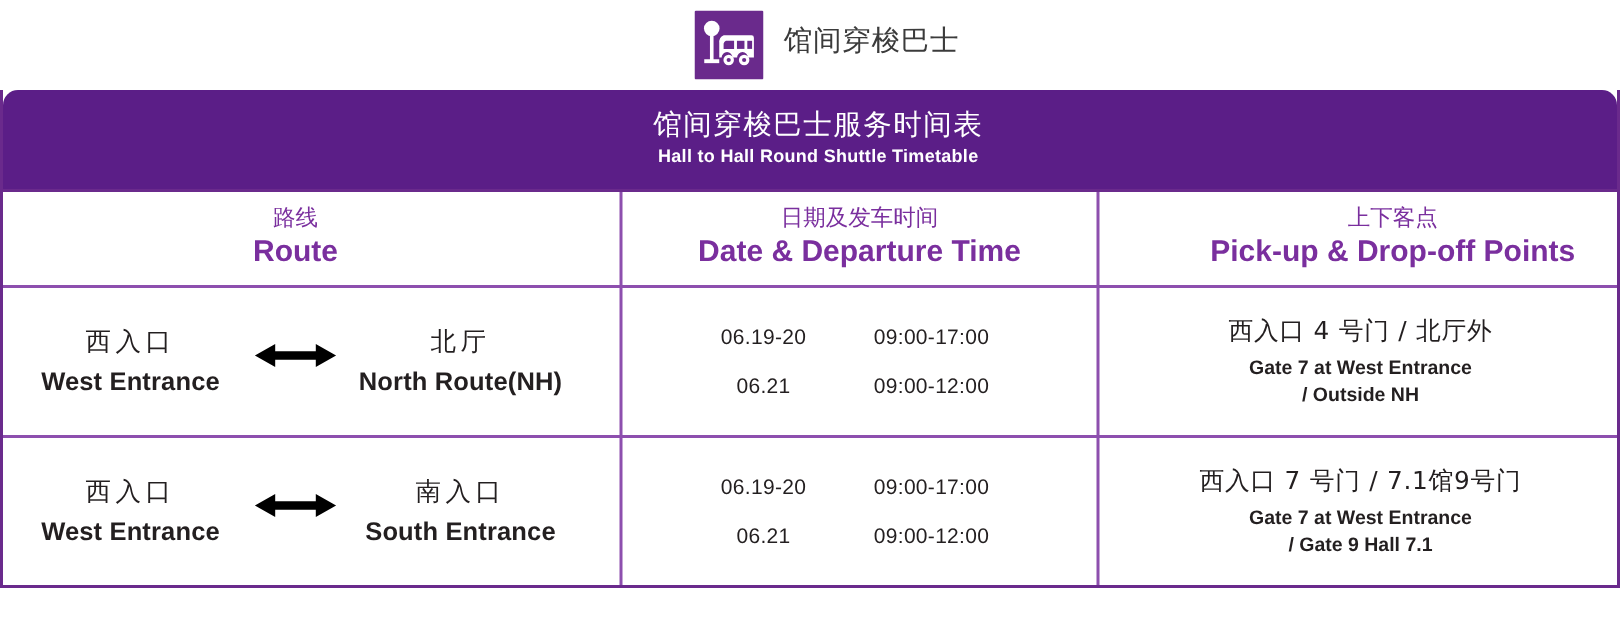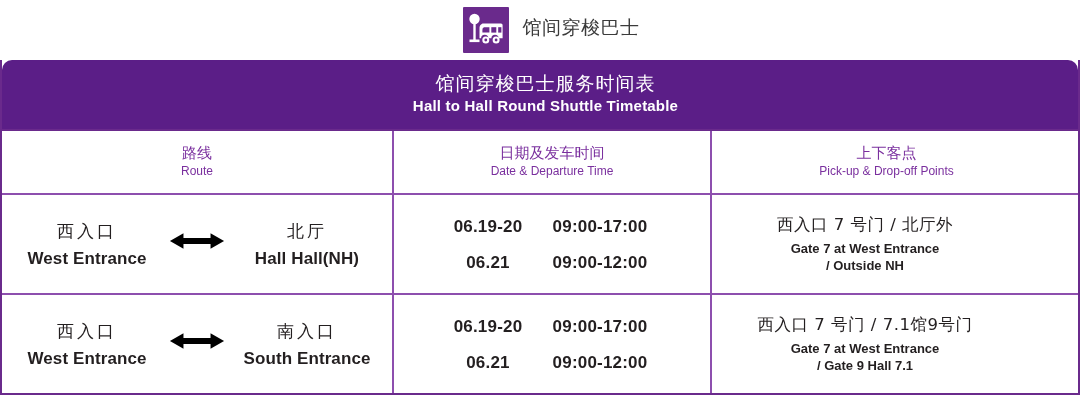--- a/index.html
+++ b/index.html
@@ -64,30 +64,31 @@
     text-align: center;
     padding: 13px 0 14px 11px;
     line-height: 1.12;
   }
   .tt-header .h-cn {
     font-size: 19px;
     letter-spacing: 1px;
     font-family: "DejaVu Sans", "Liberation Sans", sans-serif;
   }
   .tt-header .h-en {
-    font-size: 15px;
+    font-size: 12px;
     font-weight: 600;
     margin-top: 4px;
     letter-spacing: .2px;
   }
 
   .tt-row {
     display: flex;
     width: 100%;
     box-sizing: border-box;
+    gap: 21px;
   }
   .tt-colhead-row {
     border-top: 2px solid #6a2a8c;
     border-bottom: 2px solid #8d4fae;
   }
   .tt-body-row {
     border-bottom: 2px solid #8d4fae;
   }
   .tt-body-row.last {
     border-bottom: none;
@@ -110,22 +111,22 @@
     height: 62px;
     color: #7a2f9e;
     line-height: 1.15;
   }
   .colhead .ch-cn {
     font-size: 15px;
     font-family: "DejaVu Sans", "Liberation Sans", sans-serif;
     margin-bottom: 3px;
   }
   .colhead .ch-en {
-    font-size: 12px;
-    font-weight: 400;
+    font-size: 20px;
+    font-weight: 700;
   }
 
   
   .bodycell {
     min-height: 98px;
     padding: 8px 6px;
     color: #231f20;
   }
 
   
@@ -161,22 +162,22 @@
     align-items: center;
     justify-content: center;
     padding-bottom: 18px;
   }
 
   
   .time-line {
     display: flex;
     justify-content: center;
     align-items: center;
-    font-size: 17px;
-    font-weight: 700;
+    font-size: 14px;
+    font-weight: 400;
     letter-spacing: .2px;
     line-height: 1;
   }
   .time-line + .time-line { margin-top: 19px; }
   .time-date  { width: 96px; text-align: center; }
   .time-range { width: 128px; text-align: center; }
 
   
   .pt-cn {
     font-size: 16.5px;
@@ -252,36 +253,36 @@
           <span class="route-cn">西入口</span>
           <span class="route-en">West Entrance</span>
         </span>
         <span class="route-arrow">
           <svg viewBox="0 0 60 20" width="58" height="20" aria-hidden="true">
             <path d="M2 10 L16 2 L16 7 L44 7 L44 2 L58 10 L44 18 L44 13 L16 13 L16 18 Z" fill="#000000"></path>
           </svg>
         </span>
         <span class="route-end">
           <span class="route-cn">北厅</span>
-          <span class="route-en">Hall Hall(NH)</span>
+          <span class="route-en">North Route(NH)</span>
         </span>
       </div>
     </div>
     <div class="cell col-time bodycell">
       <div class="time-line">
         <span class="time-date">06.19-20</span>
         <span class="time-range">09:00-17:00</span>
       </div>
       <div class="time-line">
         <span class="time-date">06.21</span>
         <span class="time-range">09:00-12:00</span>
       </div>
     </div>
     <div class="cell col-points bodycell">
-      <span class="pt-cn">西入口 7 号门 / 北厅外</span>
+      <span class="pt-cn">西入口 4 号门 / 北厅外</span>
       <span class="pt-en">Gate 7 at West Entrance</span>
       <span class="pt-en">/ Outside NH</span>
     </div>
   </div>
 
   <div class="tt-row tt-body-row last">
     <div class="cell col-route bodycell">
       <div class="route-inner">
         <span class="route-end">
           <span class="route-cn">西入口</span>

